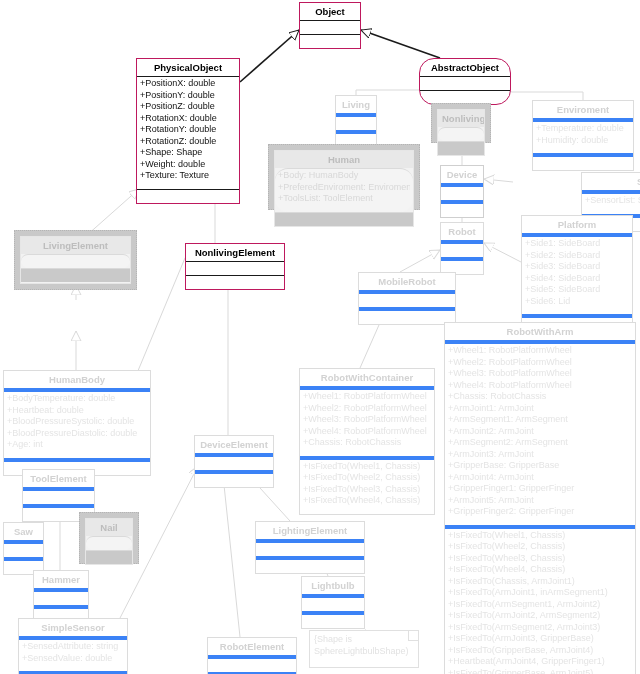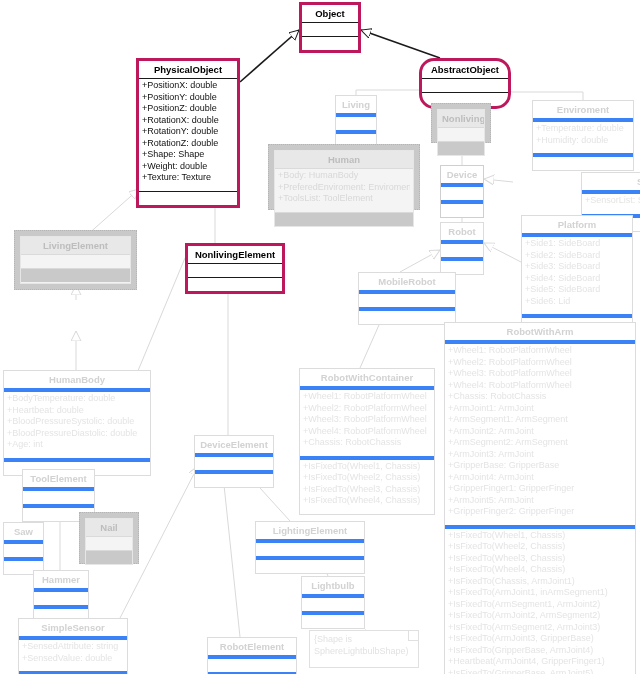--- a/index.html
+++ b/index.html
@@ -14,33 +14,33 @@
   .cls .sec{border-top:1px solid currentColor;padding:1px 3px 7px 3px;min-height:5px;}
   .cls .sec div{font-size:9px;line-height:11.5px;white-space:nowrap;overflow:hidden;}
 
   
   .faded{border:1px solid #dcdcdc;color:#dcdcdc;}
   .faded .hdr{color:#d2d2d2;}
   .faded .sec{border-top:4px solid #3b82f6;color:#e2e2e2;}
   .faded .sec div{color:#e4e4e4;}
 
   
-  .solid{border:3px solid #be185d;color:#1a1a1a;}
+  .solid{border:1px solid #be185d;color:#1a1a1a;}
   .solid .hdr{color:#000;}
   .solid .sec{border-top:1px solid #1a1a1a;color:#111;}
   .solid .sec div{color:#111;}
 
   
   .selplate{position:absolute;background:#c9c9c9;
             border:1px dotted #b4b4b4;box-sizing:border-box;}
   .selinner{border:1px solid #e6e6e6;color:#e6e6e6;background:#f2f2f2;}
   .selinner .hdr{color:#bdbdbd;background:#e8e8e8;}
   .selinner .sec{border-top:1px solid #dadada;background:#c9c9c9;}
   .selinner .sec div{color:#cfcfcf;}
-  .selinner .sec.attrs{background:#f4f4f4;}
+  .selinner .sec.attrs{background:#f4f4f4;border-radius:13px;}
   .selinner .sec.attrs div{color:#d8d8d8;}
 
   .note{position:absolute;box-sizing:border-box;border:1px solid #e0e0e0;
         background:#fff;color:#e2e2e2;font-size:9px;line-height:11.5px;
         padding:3px 4px;}
   .note .fold{position:absolute;right:0;top:0;width:9px;height:9px;
         border-left:1px solid #e0e0e0;border-bottom:1px solid #e0e0e0;background:#fff;}
 </style>
 </head>
 <body>

